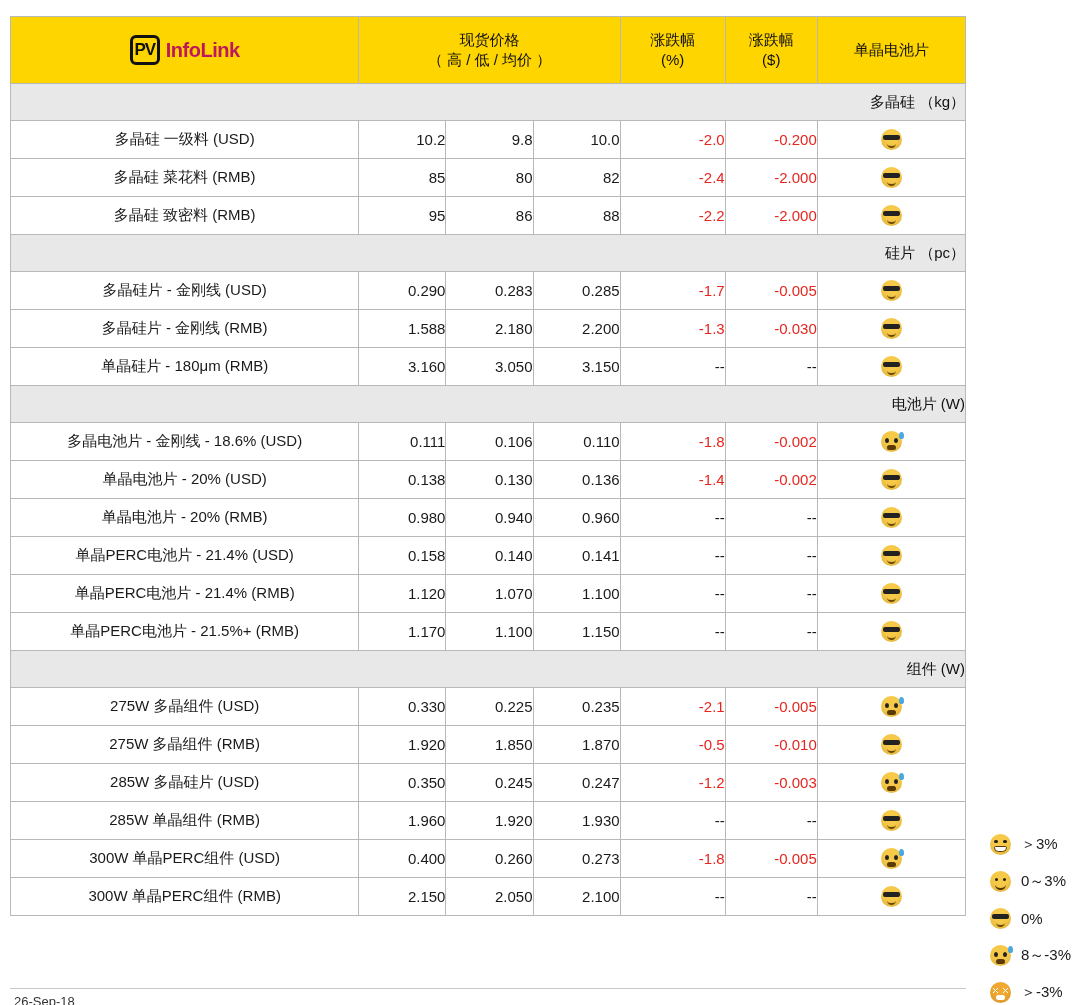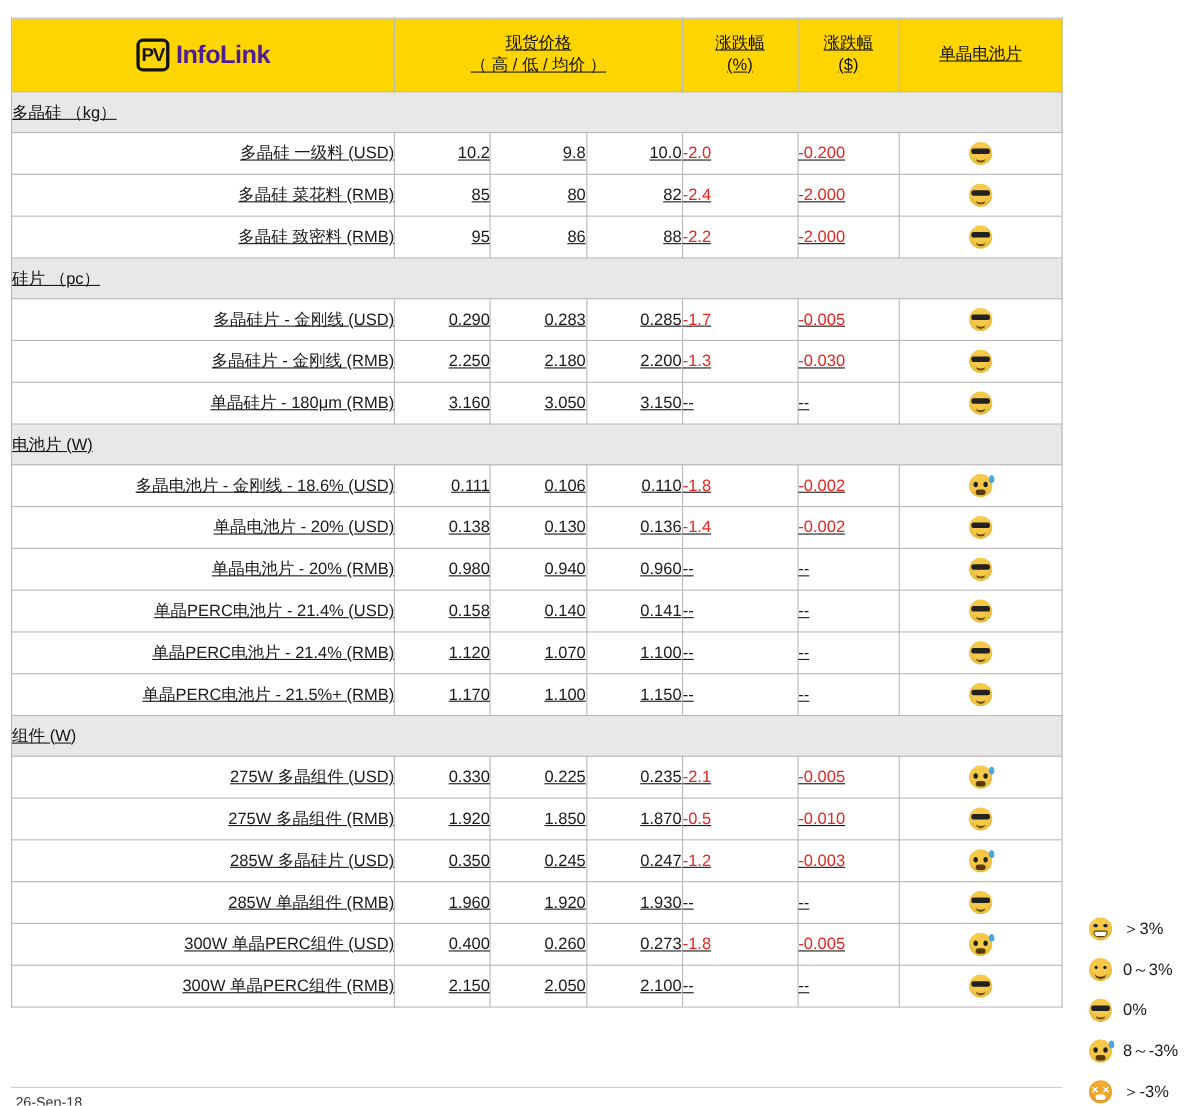--- a/index.html
+++ b/index.html
@@ -18,21 +18,20 @@
   #page {
     position: relative;
     width: 1080px;
     height: 1005px;
   }
   table.price-table {
     border-collapse: collapse;
     width: 956px;
     margin: 16px 0 0 10px;
     table-layout: fixed;
-    text-decoration: underline;
   }
   table.price-table td, table.price-table th {
     border: 1px solid #b8b8b8;
     padding: 0;
     font-size: 15px;
     font-weight: normal;
     vertical-align: middle;
   }
   
   col.c-name  { width: 348px; }
@@ -70,47 +69,47 @@
     height: 30px;
     border: 3px solid #111;
     border-radius: 6px;
     font-weight: bold;
     font-size: 17px;
     color: #111;
     letter-spacing: -1px;
     box-sizing: border-box;
   }
   .logo-text {
-    font-size: 23px;
+    font-size: 20px;
     font-weight: bold;
-    color: #4c1d95;
+    color: #be185d;
     letter-spacing: -0.5px;
   }
   .section-row td {
     background: #e8e8e8;
-    text-align: left;
+    text-align: right;
     font-weight: bold;
     font-size: 16px;
     height: 36px;
     color: #111;
   }
   .name-cell {
     padding: 0 0 0 10px;
     height: 37px;
-    text-align: right;
+    text-align: center;
     font-size: 15px;
     white-space: nowrap;
   }
   .num-cell {
     text-align: right;
     height: 37px;
     font-size: 15px;
   }
   .chg-cell {
-    text-align: left;
+    text-align: right;
     height: 37px;
     font-size: 15px;
     color: #e8251f;
   }
   .chg-cell.flat {
     color: #1a1a1a;
   }
   .fc-cell {
     text-align: center;
     height: 37px;
@@ -352,21 +351,21 @@
           <td class="name-cell">多晶硅片 - 金刚线 (USD)</td>
           <td class="num-cell">0.290</td>
           <td class="num-cell">0.283</td>
           <td class="num-cell">0.285</td>
           <td class="chg-cell">-1.7</td>
           <td class="chg-cell">-0.005</td>
           <td class="fc-cell"><span class="emoji cool"></span></td>
         </tr>
         <tr>
           <td class="name-cell">多晶硅片 - 金刚线 (RMB)</td>
-          <td class="num-cell">2.250</td>
+          <td class="num-cell">1.588</td>
           <td class="num-cell">2.180</td>
           <td class="num-cell">2.200</td>
           <td class="chg-cell">-1.3</td>
           <td class="chg-cell">-0.030</td>
           <td class="fc-cell"><span class="emoji cool"></span></td>
         </tr>
         <tr>
           <td class="name-cell">单晶硅片 - 180μm (RMB)</td>
           <td class="num-cell">3.160</td>
           <td class="num-cell">3.050</td>

